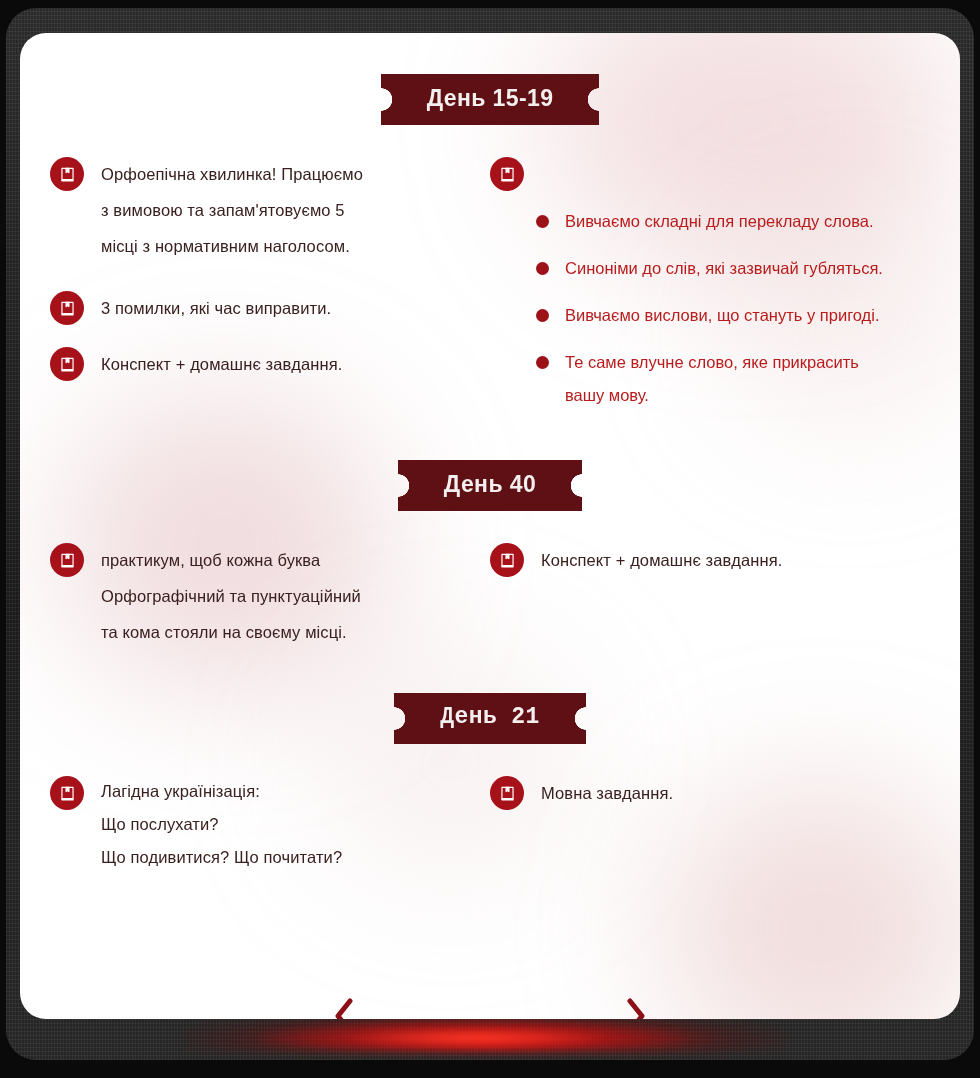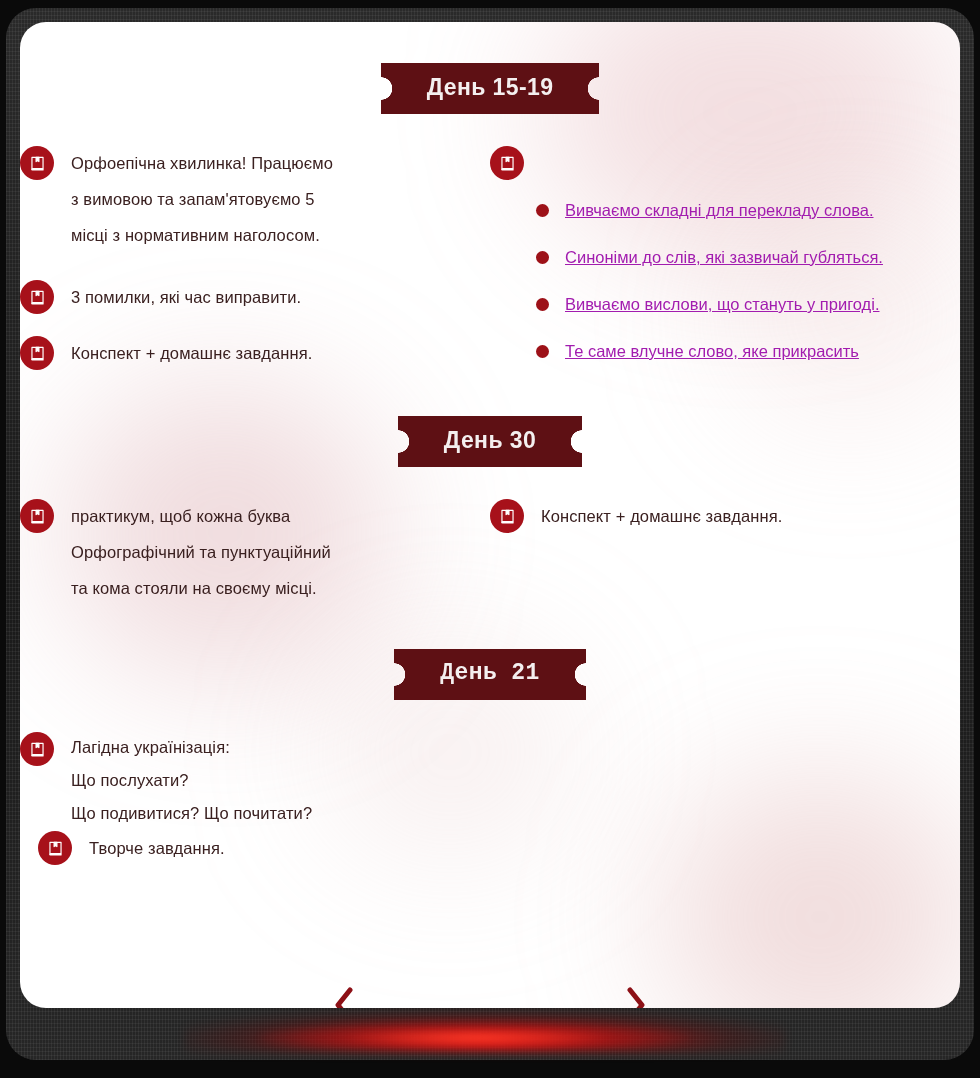--- a/index.html
+++ b/index.html
@@ -62,21 +62,21 @@
                 rgba(0,0,0,0) 75%);
     filter: blur(3px);
     pointer-events: none;
     z-index: 2;
   }
 
   
   .card {
     position: absolute;
     left: 20px;
-    top: 22px;
+    top: 33px;
     width: 940px;
     height: 986px;
     background: #ffffff;
     border-radius: 26px;
     overflow: hidden;
     z-index: 3;
   }
   
   .blob { position: absolute; border-radius: 50%; pointer-events: none; }
   .blob.b1 { left: 520px;  top: -60px;  width: 420px; height: 300px;
@@ -108,21 +108,21 @@
       radial-gradient(circle 11px at 100% 50%, transparent 0 11px, #000 11.5px);
     -webkit-mask-composite: source-in;
     mask:
       radial-gradient(circle 11px at 0 50%, transparent 0 11px, #000 11.5px),
       radial-gradient(circle 11px at 100% 50%, transparent 0 11px, #000 11.5px);
     mask-composite: intersect;
   }
 
   
   .cols { display: flex; }
-  .col-left  { width: 452px; box-sizing: border-box; }
+  .col-left  { width: 452px; padding-left: 30px; box-sizing: border-box; }
   .col-right { width: 488px; padding-left: 18px; box-sizing: border-box; }
 
   .item {
     display: flex;
     align-items: flex-start;
     gap: 17px;
   }
   .icon-circle {
     flex: 0 0 auto;
     width: 34px; height: 34px;
@@ -150,24 +150,23 @@
     margin-bottom: 14px;
   }
   .dot {
     flex: 0 0 auto;
     width: 13px; height: 13px;
     border-radius: 50%;
     background: #9d1118;
     margin-top: 10px;
   }
   .bullet-text {
-    color: #a21caf;
+    color: #b91c1c;
     font-size: 16.5px;
     line-height: 33px;
-    text-decoration: underline;
   }
   .bullet-text .ln { display: block; white-space: pre; }
 
   
   .nav {
     position: absolute;
     left: 0; right: 0;
     top: 918px;
     display: flex;
     justify-content: center;
@@ -278,31 +277,32 @@
             <div class="bullet">
               <span class="dot"></span>
               <span class="bullet-text">
                 <span class="ln">Вивчаємо вислови, що стануть у пригоді.</span>
               </span>
             </div>
             <div class="bullet">
               <span class="dot"></span>
               <span class="bullet-text">
                 <span class="ln">Те саме влучне слово, яке прикрасить</span>
+                <span class="ln">вашу мову.</span>
               </span>
             </div>
           </div>
 
         </div>
       </div>
     </div>
 
     <div>
       <div class="ribbon-row" style="margin-top:34px;">
-        <div class="ribbon">День 30</div>
+        <div class="ribbon">День 40</div>
       </div>
 
       <div class="cols" style="margin-top:31px;">
         <div class="col-left">
           <div class="item">
             <span class="icon-circle">
               <svg width="19" height="19" viewBox="0 0 24 24" fill="none" stroke="#ffffff" stroke-width="1.5" stroke-linecap="round" stroke-linejoin="round">
                 <path d="M5 4.2h14v14.2H6.4A1.4 1.4 0 0 0 5 19.8V4.2z"></path>
                 <path d="M5 19.1h14v1.1H6.2A1.2 1.2 0 0 1 5 19.1z"></path>
                 <path d="M10.2 4.2h3.6v5.4l-1.8-1.4-1.8 1.4V4.2z" fill="#ffffff"></path>
@@ -331,21 +331,21 @@
           </div>
         </div>
       </div>
     </div>
 
     <div>
       <div class="ribbon-row" style="margin-top:43px;font-family:Liberation Mono, monospace;">
         <div class="ribbon">День 21</div>
       </div>
 
-      <div class="cols" style="margin-top:31px;flex-direction:column;">
+      <div class="cols" style="margin-top:31px;">
         <div class="col-left">
           <div class="item">
             <span class="icon-circle">
               <svg width="19" height="19" viewBox="0 0 24 24" fill="none" stroke="#ffffff" stroke-width="1.5" stroke-linecap="round" stroke-linejoin="round">
                 <path d="M5 4.2h14v14.2H6.4A1.4 1.4 0 0 0 5 19.8V4.2z"></path>
                 <path d="M5 19.1h14v1.1H6.2A1.2 1.2 0 0 1 5 19.1z"></path>
                 <path d="M10.2 4.2h3.6v5.4l-1.8-1.4-1.8 1.4V4.2z" fill="#ffffff"></path>
               </svg>
             </span>
             <span class="item-text" style="line-height:33px;">
@@ -359,21 +359,21 @@
         <div class="col-right">
           <div class="item">
             <span class="icon-circle">
               <svg width="19" height="19" viewBox="0 0 24 24" fill="none" stroke="#ffffff" stroke-width="1.5" stroke-linecap="round" stroke-linejoin="round">
                 <path d="M5 4.2h14v14.2H6.4A1.4 1.4 0 0 0 5 19.8V4.2z"></path>
                 <path d="M5 19.1h14v1.1H6.2A1.2 1.2 0 0 1 5 19.1z"></path>
                 <path d="M10.2 4.2h3.6v5.4l-1.8-1.4-1.8 1.4V4.2z" fill="#ffffff"></path>
               </svg>
             </span>
             <span class="item-text">
-              <span class="ln">Творче завдання.</span>
+              <span class="ln">Мовна завдання.</span>
             </span>
           </div>
         </div>
       </div>
     </div>
 
     <div class="nav">
       <button class="nav-btn" aria-label="prev">
         <svg width="26" height="38" viewBox="0 0 26 38" fill="none" stroke="#8d1016" stroke-width="5" stroke-linecap="round" stroke-linejoin="round">
           <path d="M19 4 L7 19 L19 34"></path>

